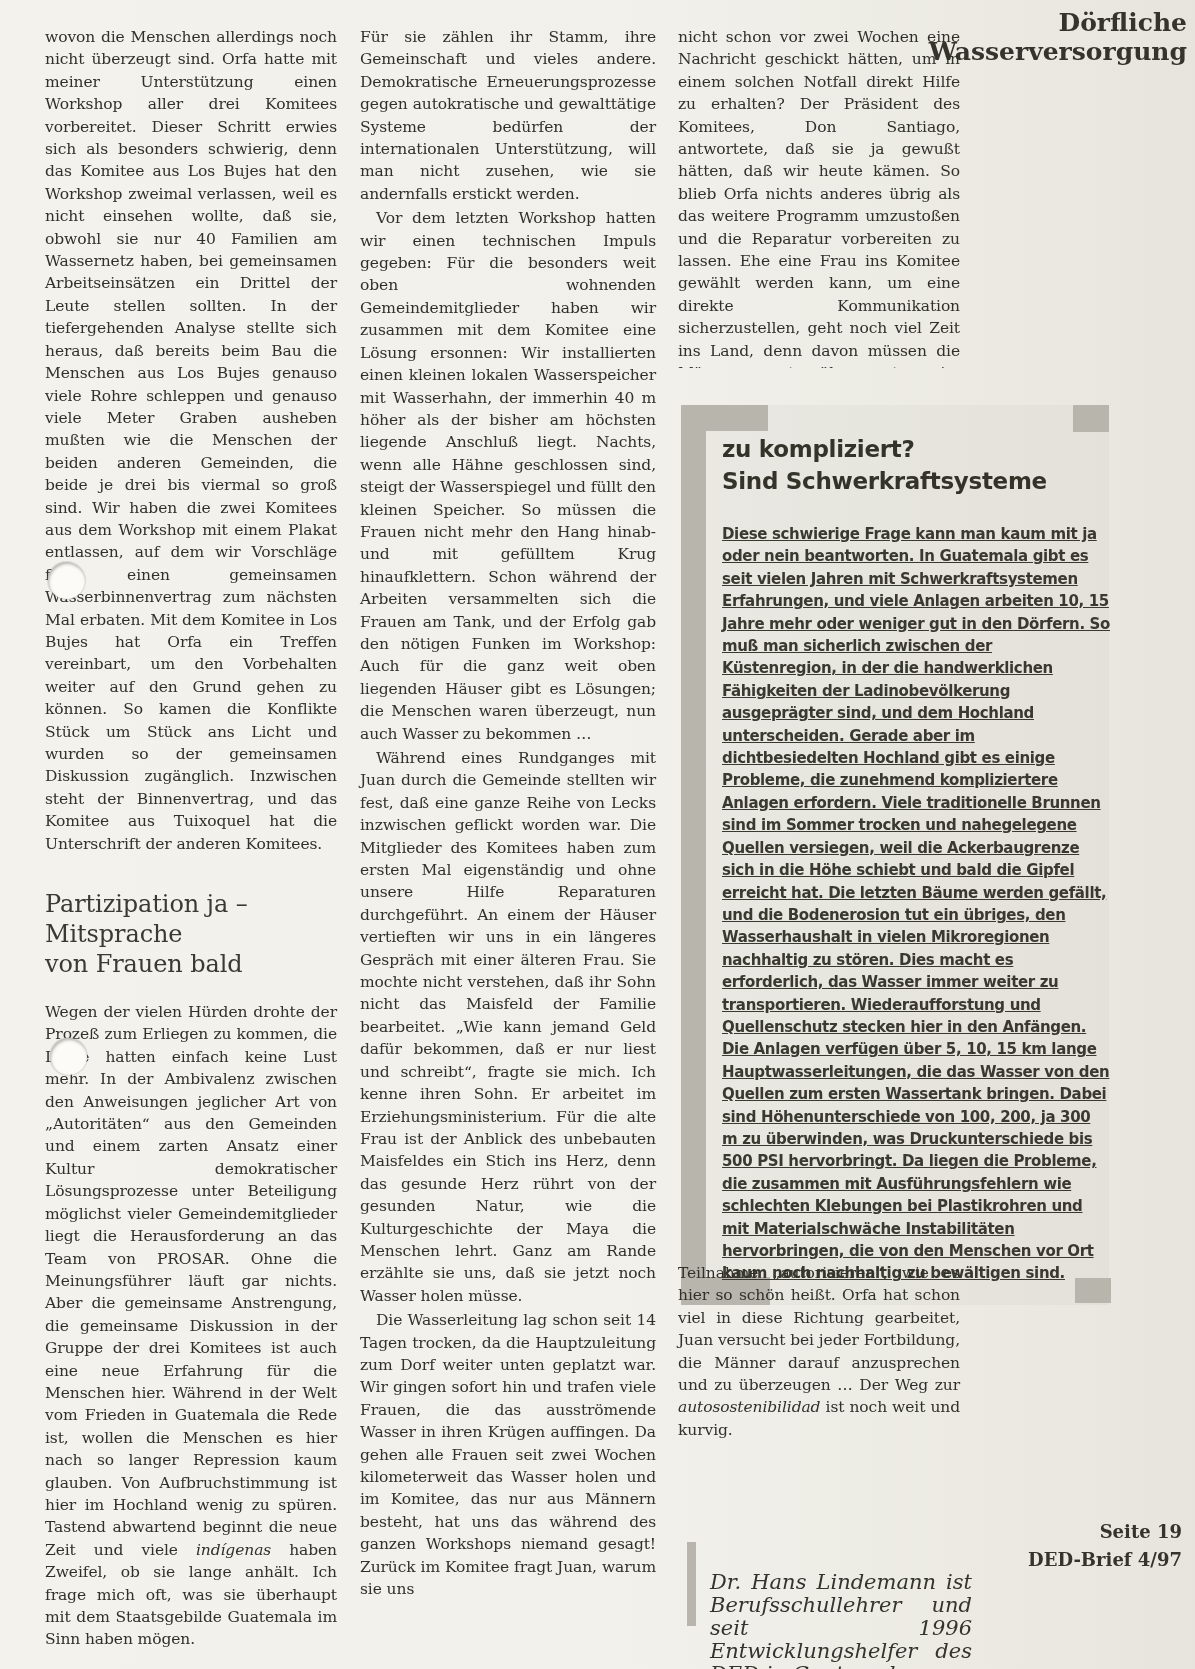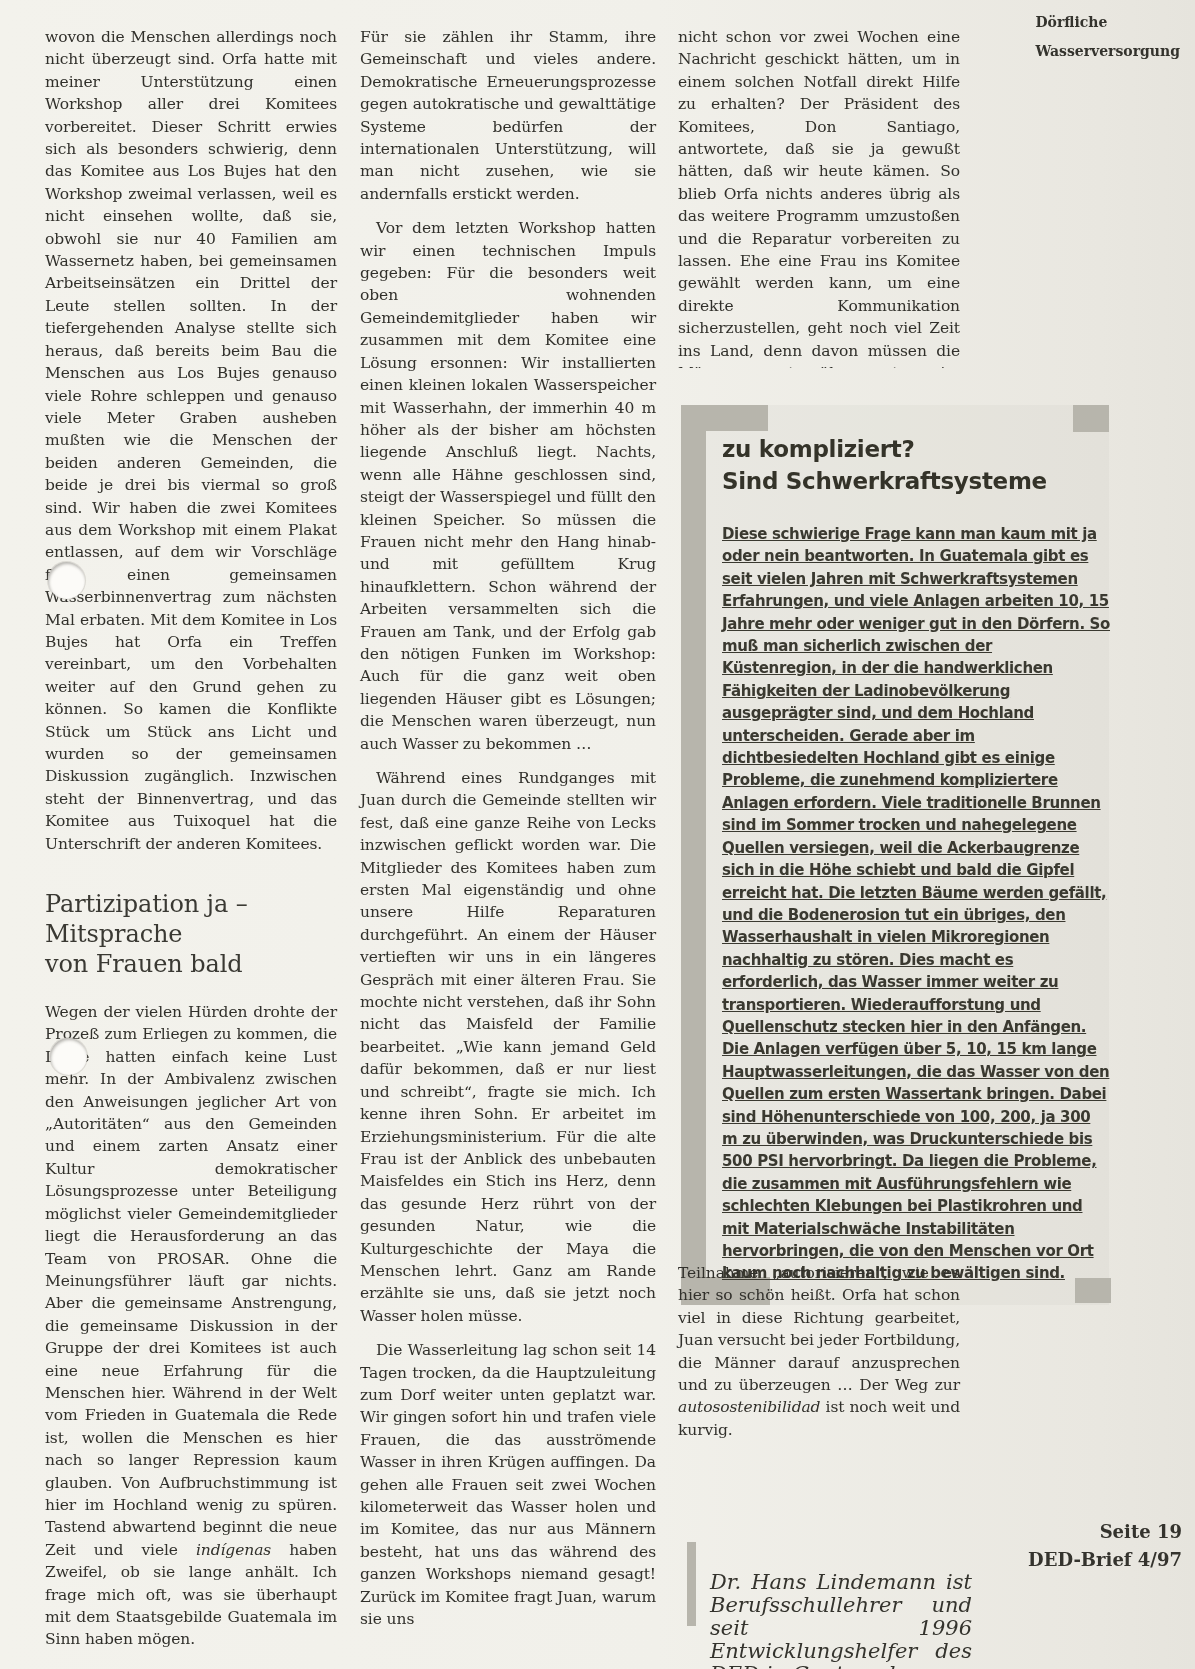--- a/index.html
+++ b/index.html
@@ -14,41 +14,42 @@
   }
   .col {
     position: absolute;
     text-align: justify;
     font-size: 15.5px;
     line-height: 22.4px;
     letter-spacing: -0.1px;
   }
   .col p { margin: 0; }
   .col p.indent { text-indent: 16px; }
-  .col p + p { margin-top: 12px; }
+  .col p + p { margin-top: 2px; }
   .col1 { left: 45px;  top: 26px;  width: 292px; }
   .col2 { left: 360px; top: 26px;  width: 296px; }
   .col3top { left: 678px; top: 26px; width: 282px; height: 342px; overflow: hidden; }
   .col3bottom { left: 678px; top: 1262px; width: 282px; }
   .section-heading {
     font-size: 24px;
     line-height: 30px;
     font-weight: normal;
     text-align: left;
     margin: 34px 0 22px 0;
     color: #3a3933;
   }
   .ital { font-style: italic; }
 
   .topic-header {
     position: absolute;
-    right: 15px;
+    right: 8px;
     top: 8px;
-    font-weight: bold;
-    font-size: 14px;
+    text-align: right;
+    font-weight: bold;
+    font-size: 25px;
     line-height: 29px;
     color: #34332d;
   }
 
   
   .sidebar-box {
     position: absolute;
     left: 648px;
     top: 397px;
     width: 462px;

